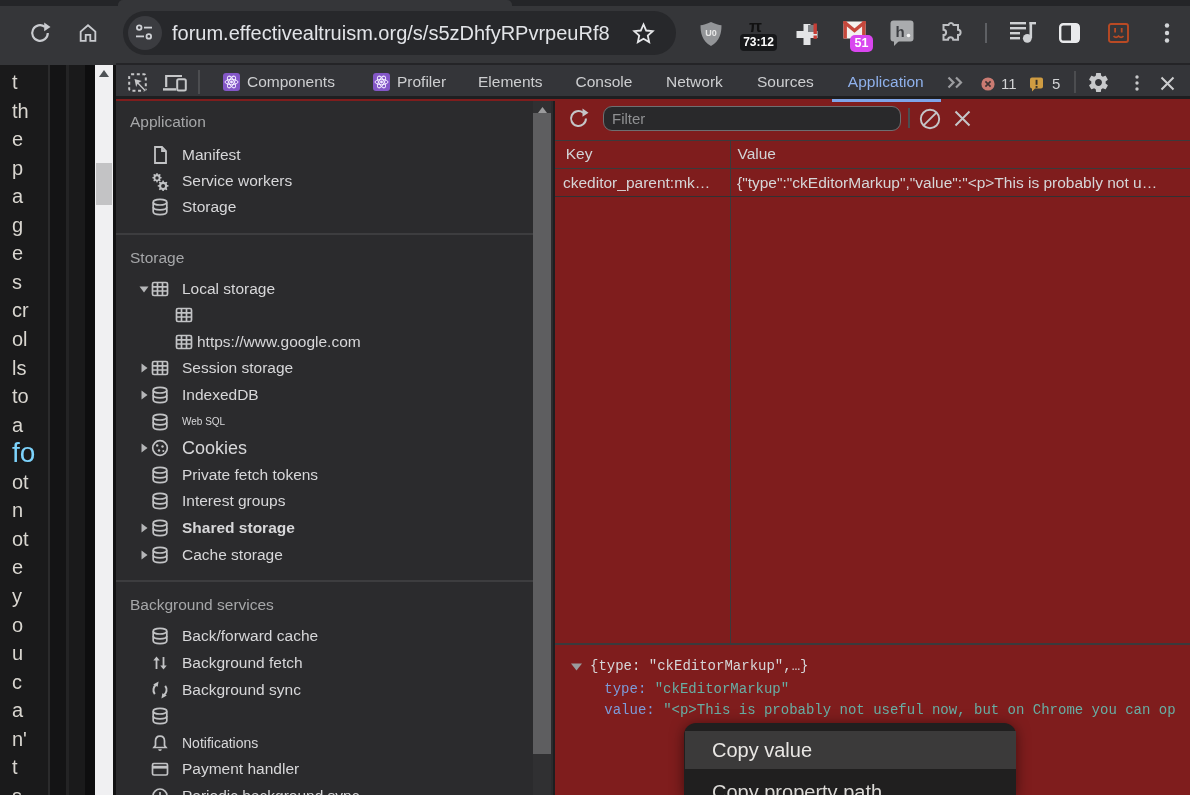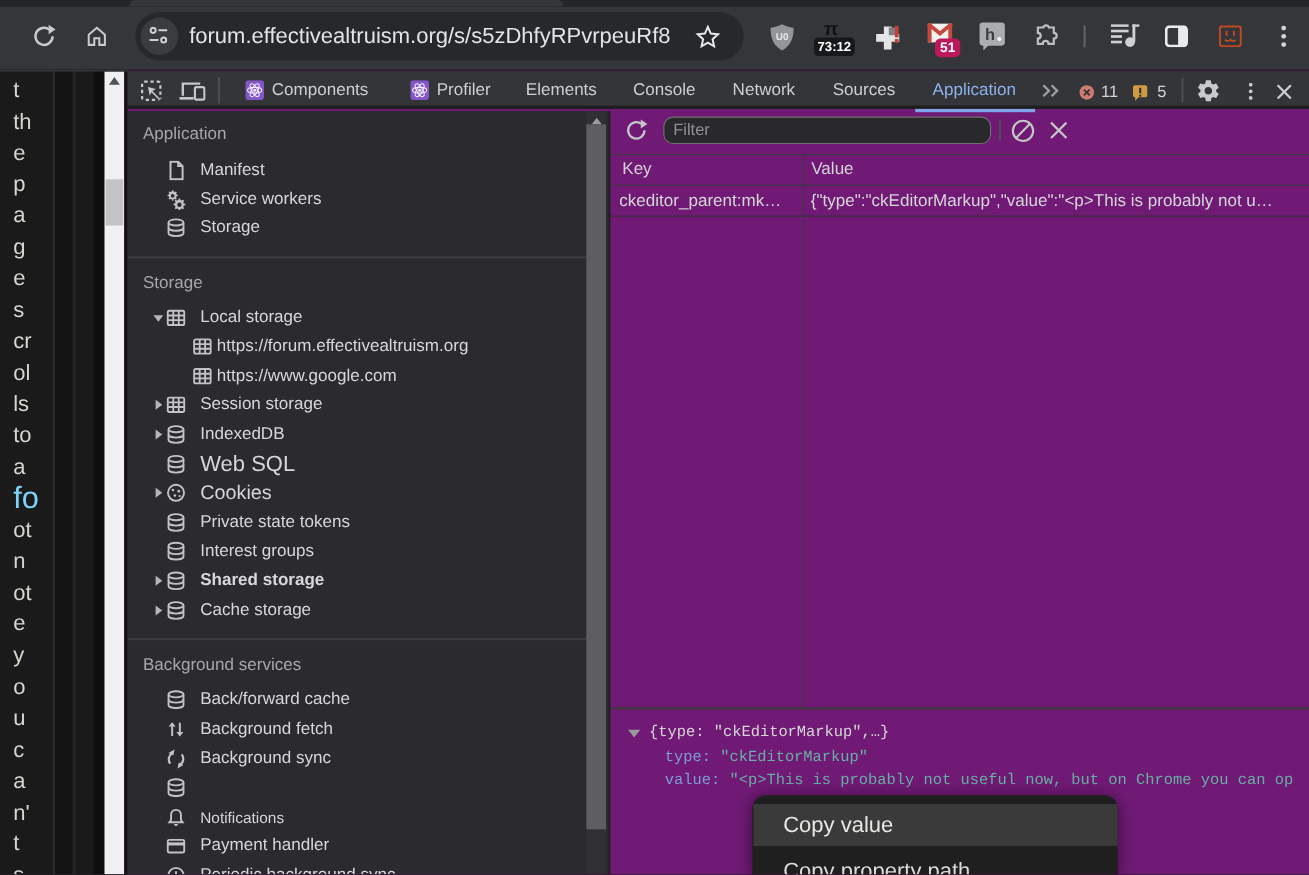--- a/index.html
+++ b/index.html
@@ -51,21 +51,21 @@
  <rect x="12" y="2" width="7" height="7" fill="#7d8084"></rect>
  <rect x="17.5" y="0.5" width="3.4" height="10.5" fill="#c63e36"></rect>
  <rect x="17.5" y="12.5" width="3.4" height="3.4" fill="#c63e36"></rect>
 </svg>
 <svg class="abs" style="left:843px;top:21px;" width="23" height="18" viewBox="0 0 23 18">
  <rect x="0.5" y="0.5" width="22" height="17" fill="#f3f1ee"></rect>
  <path d="M0.5 0.5 L11.5 9.5 L22.5 0.5" fill="none" stroke="#c6483c" stroke-width="3.4"></path>
  <rect x="0.5" y="0.5" width="3.4" height="17" fill="#c6483c"></rect>
  <rect x="19.1" y="0.5" width="3.4" height="17" fill="#c6483c"></rect>
 </svg>
-<div class="abs" style="left:850px;top:35px;width:23px;height:17px;background:#be185d;border-radius:5px;color:#fff;font-size:12.5px;font-weight:bold;text-align:center;line-height:17px;">51</div>
+<div class="abs" style="left:850px;top:35px;width:23px;height:17px;background:#d946ef;border-radius:5px;color:#fff;font-size:12.5px;font-weight:bold;text-align:center;line-height:17px;">51</div>
 <svg class="abs" style="left:890px;top:20px;" width="24" height="26" viewBox="0 0 24 26">
  <rect x="0.5" y="0.5" width="23" height="21" rx="3" fill="#aaacae"></rect>
  <path d="M4 21 L4 26 L9 21 Z" fill="#aaacae"></path>
  <text x="10" y="16.5" font-size="15" font-weight="bold" fill="#3c3e42" text-anchor="middle" font-family="Liberation Sans, sans-serif">h</text>
  <circle cx="18.5" cy="15.5" r="1.8" fill="#f5f5f5"></circle>
 </svg>
 <svg class="abs" style="left:939px;top:20px;" width="24" height="24" viewBox="0 0 24 24">
  <path d="M9.5 3.5 a2.6 2.6 0 0 1 5 0 h4.5 v4.8 a2.6 2.6 0 0 1 0 5.2 v4.8 h-4.8 a2.6 2.6 0 0 0 -5.2 0 H4.5 v-4.8 a2.6 2.6 0 0 0 0 -5.2 V3.5 Z" fill="none" stroke="#bdbfc2" stroke-width="2" transform="translate(0,1.5)"></path>
 </svg>
 <div class="abs" style="left:985px;top:23px;width:2px;height:20px;background:#5e6064;"></div>
@@ -128,21 +128,21 @@
 <div class="abs" style="left:12px;top:718.8px;height:28px;line-height:28px;font-size:20px;color:#d9d6d0;">s</div>
 
   <div class="abs" style="left:95px;top:2px;width:18px;height:730px;background:#f0f0f2;"></div>
   <svg class="abs" style="left:98px;top:6px;" width="12" height="9" viewBox="0 0 12 9">
         <path d="M6 1 L11 8 H1 Z" fill="#4f5357"></path>
       </svg>
   <div class="abs" style="left:96px;top:100px;width:16px;height:42px;background:#c3c3c5;"></div>
 </div>
 <div class="abs" style="left:113px;top:65px;width:3px;height:730px;background:#121213;"></div>
 
-<div class="abs" id="dtroot" style="left:116px;top:63px;width:1074px;height:732px;background:#701a75;overflow:hidden;">
+<div class="abs" id="dtroot" style="left:116px;top:63px;width:1074px;height:732px;background:#7f1d1d;overflow:hidden;">
 
   <div class="abs" style="left:0;top:0;width:1074px;height:2px;background:#242427;"></div>
 
   <div class="abs" id="dt-tabbar" style="left:0;top:2px;width:1074px;height:34px;background:#343539;"></div>
   <div class="abs" style="left:0;top:33px;width:1074px;height:3px;background:#1e1e20;"></div>
   <div class="abs" style="left:716px;top:36px;width:109px;height:2.5px;background:#7fa4e8;"></div>
   <svg class="abs" style="left:12px;top:9px;" width="21" height="22" viewBox="0 0 21 22">
  <rect x="1.2" y="2.2" width="16.6" height="16.6" rx="2" fill="none" stroke="#c6c7c9" stroke-width="2" stroke-dasharray="3 2.6"></rect>
  <path d="M4.5 5 L15.5 8 L10.8 10.8 L19.5 19.5 L17.5 21 L9.5 12.2 L7.2 17 Z" fill="#34353a" stroke="none" transform="translate(1.5,1.5)"></path>
  <path d="M6.5 7 L13.8 9 L10.6 10.8 L17.8 18.2 L16.8 19.2 L9.6 11.8 L8.1 15 Z" fill="#c6c7c9"></path>
@@ -242,21 +242,20 @@
         <path d="M1.5 6.8 H16.5 M1.5 11 H16.5 M6.5 2.5 V15.5 M11.5 2.5 V15.5"></path>
             </g>
           </svg>
 <div class="abs" style="left:66px;top:215px;height:22px;line-height:22px;font-size:15.5px;color:#d7d7d9;">Local storage</div>
 <svg class="abs" style="left:59px;top:243px;" width="18" height="18" viewBox="0 0 18 18">
             <g fill="none" stroke="#c2c3c5" stroke-width="1.7">
         <rect x="1.5" y="2.5" width="15" height="13" rx="1.5"></rect>
         <path d="M1.5 6.8 H16.5 M1.5 11 H16.5 M6.5 2.5 V15.5 M11.5 2.5 V15.5"></path>
             </g>
           </svg>
-<div class="abs" style="left:81px;top:241px;height:22px;line-height:22px;font-size:15.5px;color:#d7d7d9;">https://forum.effectivealtruism.org</div>
 <svg class="abs" style="left:59px;top:269.5px;" width="18" height="18" viewBox="0 0 18 18">
             <g fill="none" stroke="#c2c3c5" stroke-width="1.7">
         <rect x="1.5" y="2.5" width="15" height="13" rx="1.5"></rect>
         <path d="M1.5 6.8 H16.5 M1.5 11 H16.5 M6.5 2.5 V15.5 M11.5 2.5 V15.5"></path>
             </g>
           </svg>
 <div class="abs" style="left:81px;top:267.5px;height:22px;line-height:22px;font-size:15.5px;color:#d7d7d9;">https://www.google.com</div>
 <svg class="abs" style="left:23px;top:300.4px;" width="10" height="10" viewBox="0 0 10 10">
             <path d="M2.5 0.5 L8.5 5 L2.5 9.5 Z" fill="#b5b6b8"></path>
           </svg>
@@ -278,42 +277,42 @@
             </g>
           </svg>
 <div class="abs" style="left:66px;top:321.3px;height:22px;line-height:22px;font-size:15.5px;color:#d7d7d9;">IndexedDB</div>
 <svg class="abs" style="left:35px;top:349.8px;" width="18" height="18" viewBox="0 0 18 18">
             <g fill="none" stroke="#c2c3c5" stroke-width="1.7">
         <ellipse cx="9" cy="4.2" rx="6.8" ry="2.8"></ellipse>
         <path d="M2.2 4.2 V13.8 C2.2 15.4 5.2 16.6 9 16.6 C12.8 16.6 15.8 15.4 15.8 13.8 V4.2"></path>
         <path d="M2.2 9 C2.2 10.6 5.2 11.8 9 11.8 C12.8 11.8 15.8 10.6 15.8 9"></path>
             </g>
           </svg>
-<div class="abs" style="left:66px;top:347.8px;height:22px;line-height:22px;font-size:20px;color:#d7d7d9;">Web SQL</div>
+<div class="abs" style="left:66px;top:347.8px;height:22px;line-height:22px;font-size:10px;color:#d7d7d9;">Web SQL</div>
 <svg class="abs" style="left:23px;top:380.3px;" width="10" height="10" viewBox="0 0 10 10">
             <path d="M2.5 0.5 L8.5 5 L2.5 9.5 Z" fill="#b5b6b8"></path>
           </svg>
 <svg class="abs" style="left:35px;top:376.3px;" width="18" height="18" viewBox="0 0 18 18">
             <circle cx="9" cy="9" r="7.3" fill="none" stroke="#c2c3c5" stroke-width="1.7"></circle>
         <g fill="#c2c3c5">
               <circle cx="6.2" cy="6.5" r="1.2"></circle>
               <circle cx="11.5" cy="7.5" r="1.2"></circle>
               <circle cx="8" cy="11.5" r="1.2"></circle>
               <circle cx="12.3" cy="12" r="1"></circle>
             </g>
           </svg>
 <div class="abs" style="left:66px;top:374.3px;height:22px;line-height:22px;font-size:18px;color:#d7d7d9;">Cookies</div>
 <svg class="abs" style="left:35px;top:403px;" width="18" height="18" viewBox="0 0 18 18">
             <g fill="none" stroke="#c2c3c5" stroke-width="1.7">
         <ellipse cx="9" cy="4.2" rx="6.8" ry="2.8"></ellipse>
         <path d="M2.2 4.2 V13.8 C2.2 15.4 5.2 16.6 9 16.6 C12.8 16.6 15.8 15.4 15.8 13.8 V4.2"></path>
         <path d="M2.2 9 C2.2 10.6 5.2 11.8 9 11.8 C12.8 11.8 15.8 10.6 15.8 9"></path>
             </g>
           </svg>
-<div class="abs" style="left:66px;top:401px;height:22px;line-height:22px;font-size:15.5px;color:#d7d7d9;">Private state tokens</div>
+<div class="abs" style="left:66px;top:401px;height:22px;line-height:22px;font-size:15.5px;color:#d7d7d9;">Private fetch tokens</div>
 <svg class="abs" style="left:35px;top:429px;" width="18" height="18" viewBox="0 0 18 18">
             <g fill="none" stroke="#c2c3c5" stroke-width="1.7">
         <ellipse cx="9" cy="4.2" rx="6.8" ry="2.8"></ellipse>
         <path d="M2.2 4.2 V13.8 C2.2 15.4 5.2 16.6 9 16.6 C12.8 16.6 15.8 15.4 15.8 13.8 V4.2"></path>
         <path d="M2.2 9 C2.2 10.6 5.2 11.8 9 11.8 C12.8 11.8 15.8 10.6 15.8 9"></path>
             </g>
           </svg>
 <div class="abs" style="left:66px;top:427px;height:22px;line-height:22px;font-size:15.5px;color:#d7d7d9;">Interest groups</div>
 <svg class="abs" style="left:23px;top:459.7px;" width="10" height="10" viewBox="0 0 10 10">
             <path d="M2.5 0.5 L8.5 5 L2.5 9.5 Z" fill="#b5b6b8"></path>

